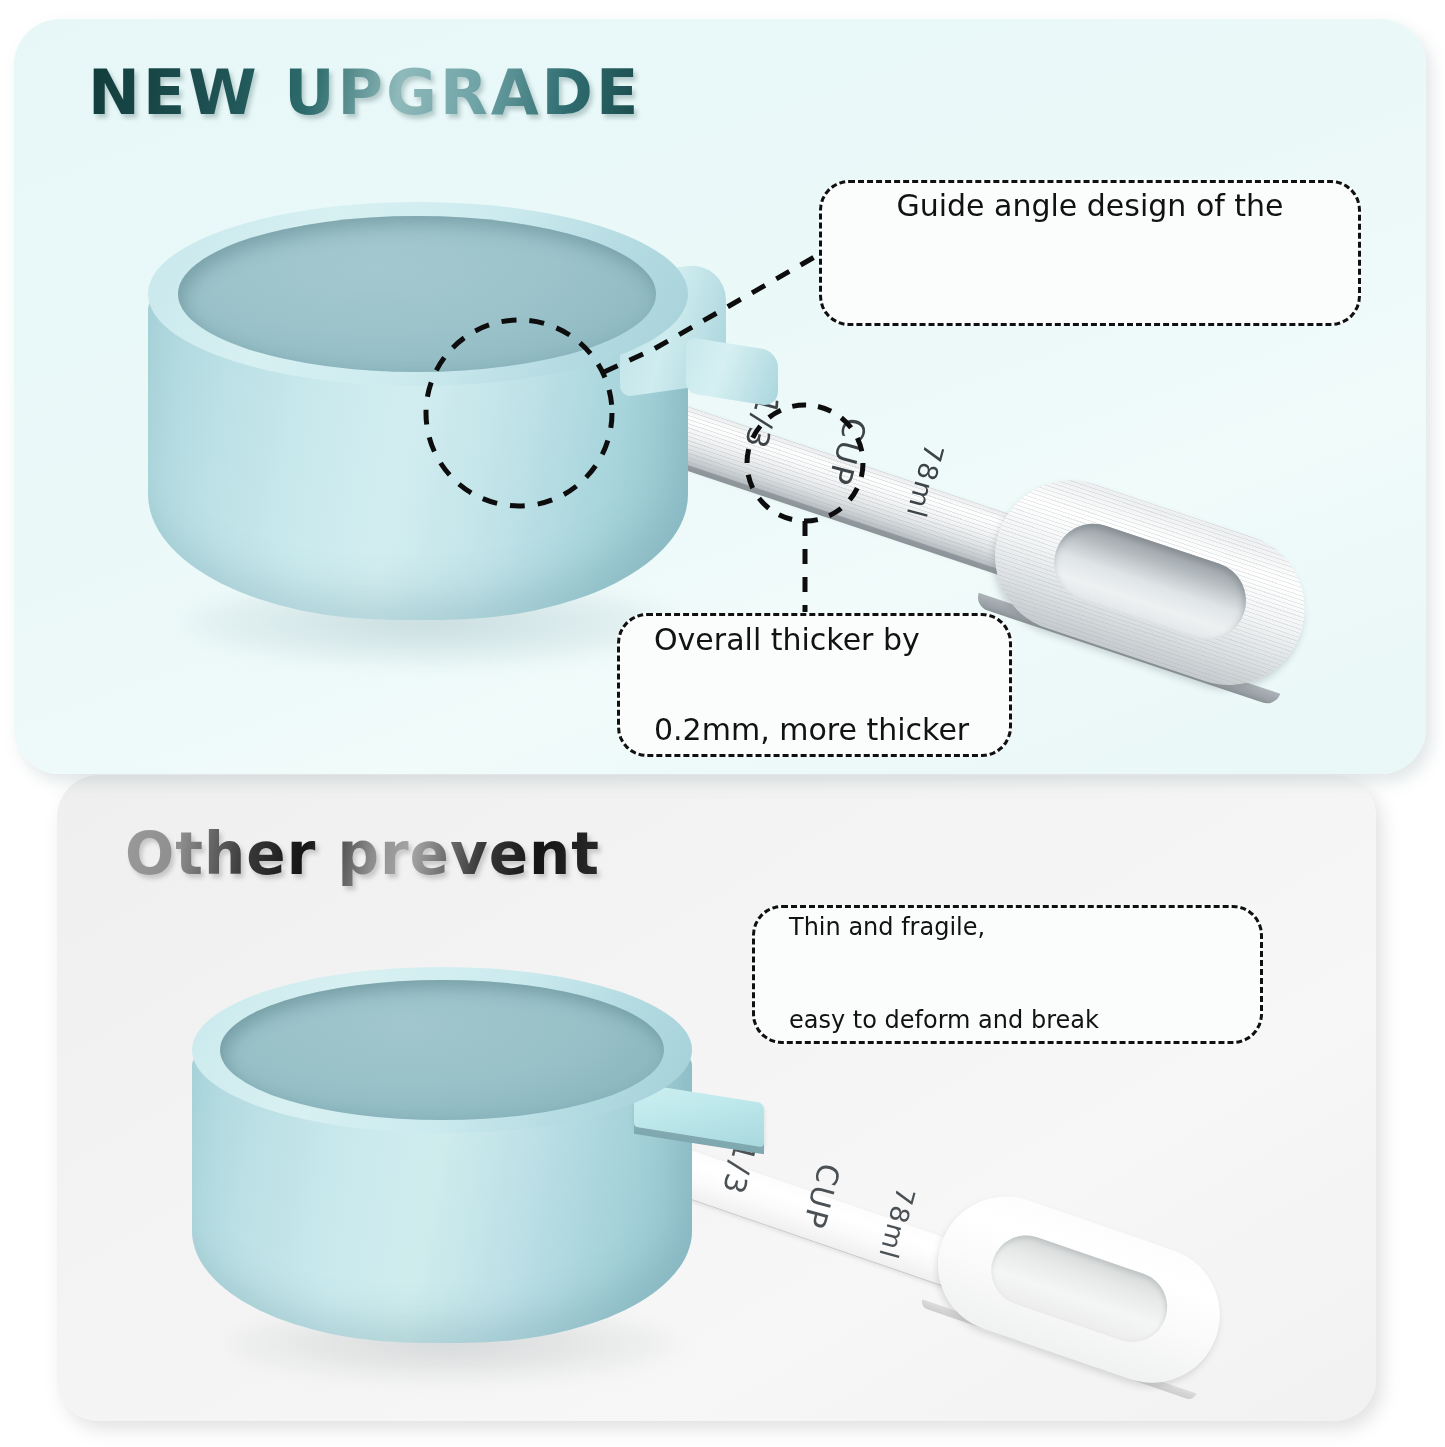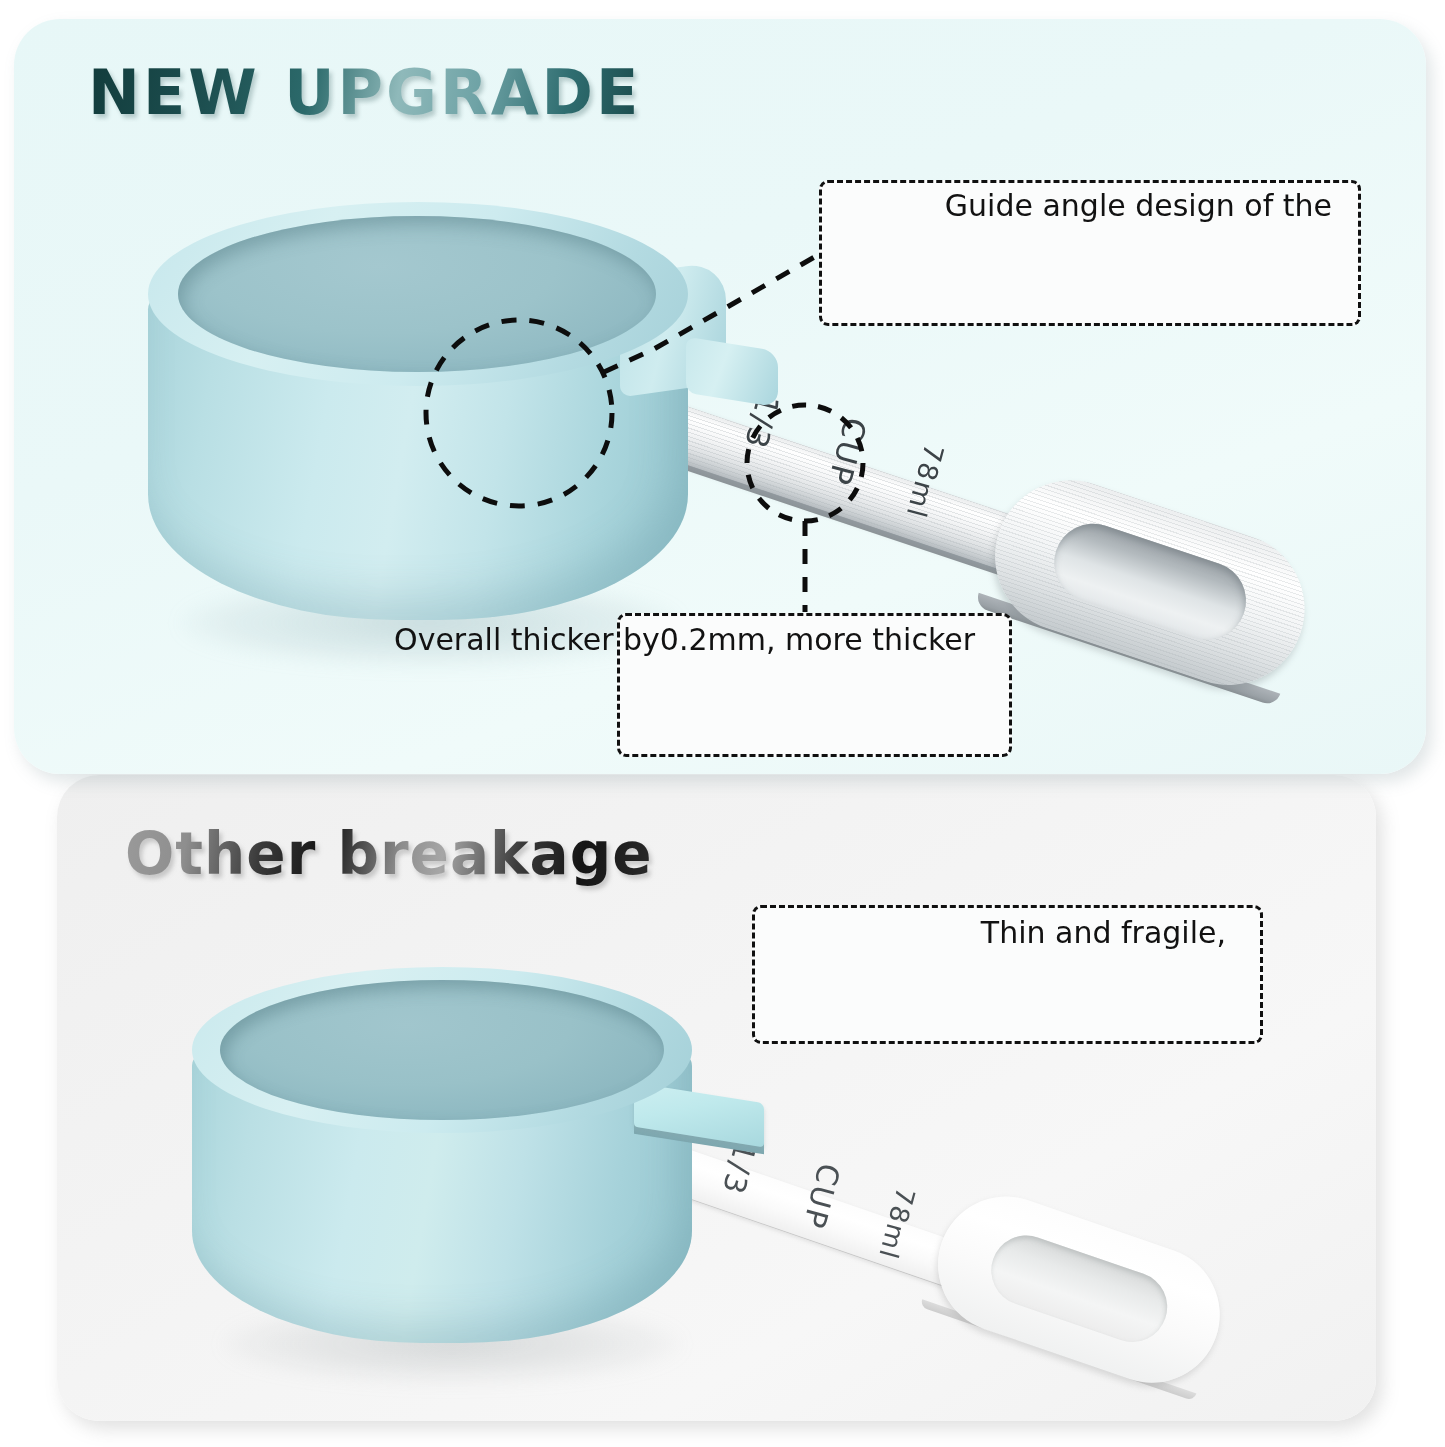--- a/index.html
+++ b/index.html
@@ -48,39 +48,39 @@
     -webkit-text-fill-color:transparent;
     filter:drop-shadow(3px 4px 2px rgba(160,160,160,0.5));
     white-space:nowrap;
   }
 
   
   .callout{
     position:absolute;z-index:9;
     background:#fbfcfc;
     border:3px dashed #101010;
-    border-radius:9px;
+    border-radius:30px;
     box-sizing:border-box;
-    display:flex;flex-direction:row;justify-content:flex-end;
+    display:flex;flex-direction:column;justify-content:space-between;
     font-family:"DejaVu Sans", sans-serif;
     color:#121212;
   }
   .callout .ln{display:block;white-space:nowrap;}
 
   #callout-guide{
     left:819px;top:172px;width:542px;height:146px;
     padding:0 26px;font-size:30px;line-height:1.55;text-align:center;
   }
   #callout-thick{
     left:608px;top:605px;width:395px;height:144px;
     padding:0 34px;font-size:30px;line-height:1.6;text-align:left;margin-left:9px;
   }
   #callout-thin{
     left:752px;top:897px;width:511px;height:139px;
-    padding:0 34px;font-size:30px;line-height:1.65;text-align:left;
+    padding:0 34px;font-size:24px;line-height:1.65;text-align:left;
   }
 
   
   #overlay-svg{position:absolute;left:0;top:0;width:1445px;height:1447px;z-index:8;pointer-events:none;}
 
   
   #cup-top{position:absolute;left:120px;top:186px;width:600px;height:460px;z-index:5;}
   #cup-top .body{
     position:absolute;left:28px;top:56px;width:540px;height:370px;
     border-radius:48% 48% 46% 46% / 16% 16% 34% 34%;
@@ -279,21 +279,21 @@
     <span class="ln">Guide angle design of the</span>
   </div>
 
   <div id="callout-thick" class="callout">
     <span class="ln">Overall thicker by</span>
     <span class="ln">0.2mm, more thicker</span>
   </div>
 
   <div id="panel-bottom" class="panel"></div>
 
-  <div id="title-other">Other breakage</div>
+  <div id="title-other">Other prevent</div>
 
   <div id="cup-bot">
     <div class="shadow"></div>
     <div class="body"></div>
     <div class="tab-edge"></div>
     <div class="tab"></div>
     <div class="rim-outer"></div>
     <div class="rim-inner"></div>
   </div>
 
@@ -305,20 +305,21 @@
       <div class="ring-outer"></div>
       <div class="ring-hole"></div>
     </div>
     <div class="engrave-bot" style="left:92px;top:38px;font-size:30px;transform:rotate(105deg);">1/3</div>
     <div class="engrave-bot" style="left:168px;top:66px;font-size:30px;transform:rotate(105deg);">CUP</div>
     <div class="engrave-bot" style="left:240px;top:96px;font-size:26px;transform:rotate(105deg);">78ml</div>
   </div>
 
   <div id="callout-thin" class="callout">
     <span class="ln">Thin and fragile,</span>
+    <span class="ln">easy to deform and break</span>
   </div>
 
   <svg id="overlay-svg" viewBox="0 0 1445 1447">
 
     <circle cx="519" cy="405" r="93" fill="none" stroke="#0d0d0d" stroke-width="5" stroke-dasharray="15 13" stroke-linecap="butt"></circle>
 
     <path d="M 604 364 L 654 341 L 818 247" fill="none" stroke="#0d0d0d" stroke-width="5" stroke-dasharray="15 13" stroke-linejoin="miter"></path>
 
     <circle cx="805" cy="455" r="58" fill="none" stroke="#0d0d0d" stroke-width="5" stroke-dasharray="14 12"></circle>
 

